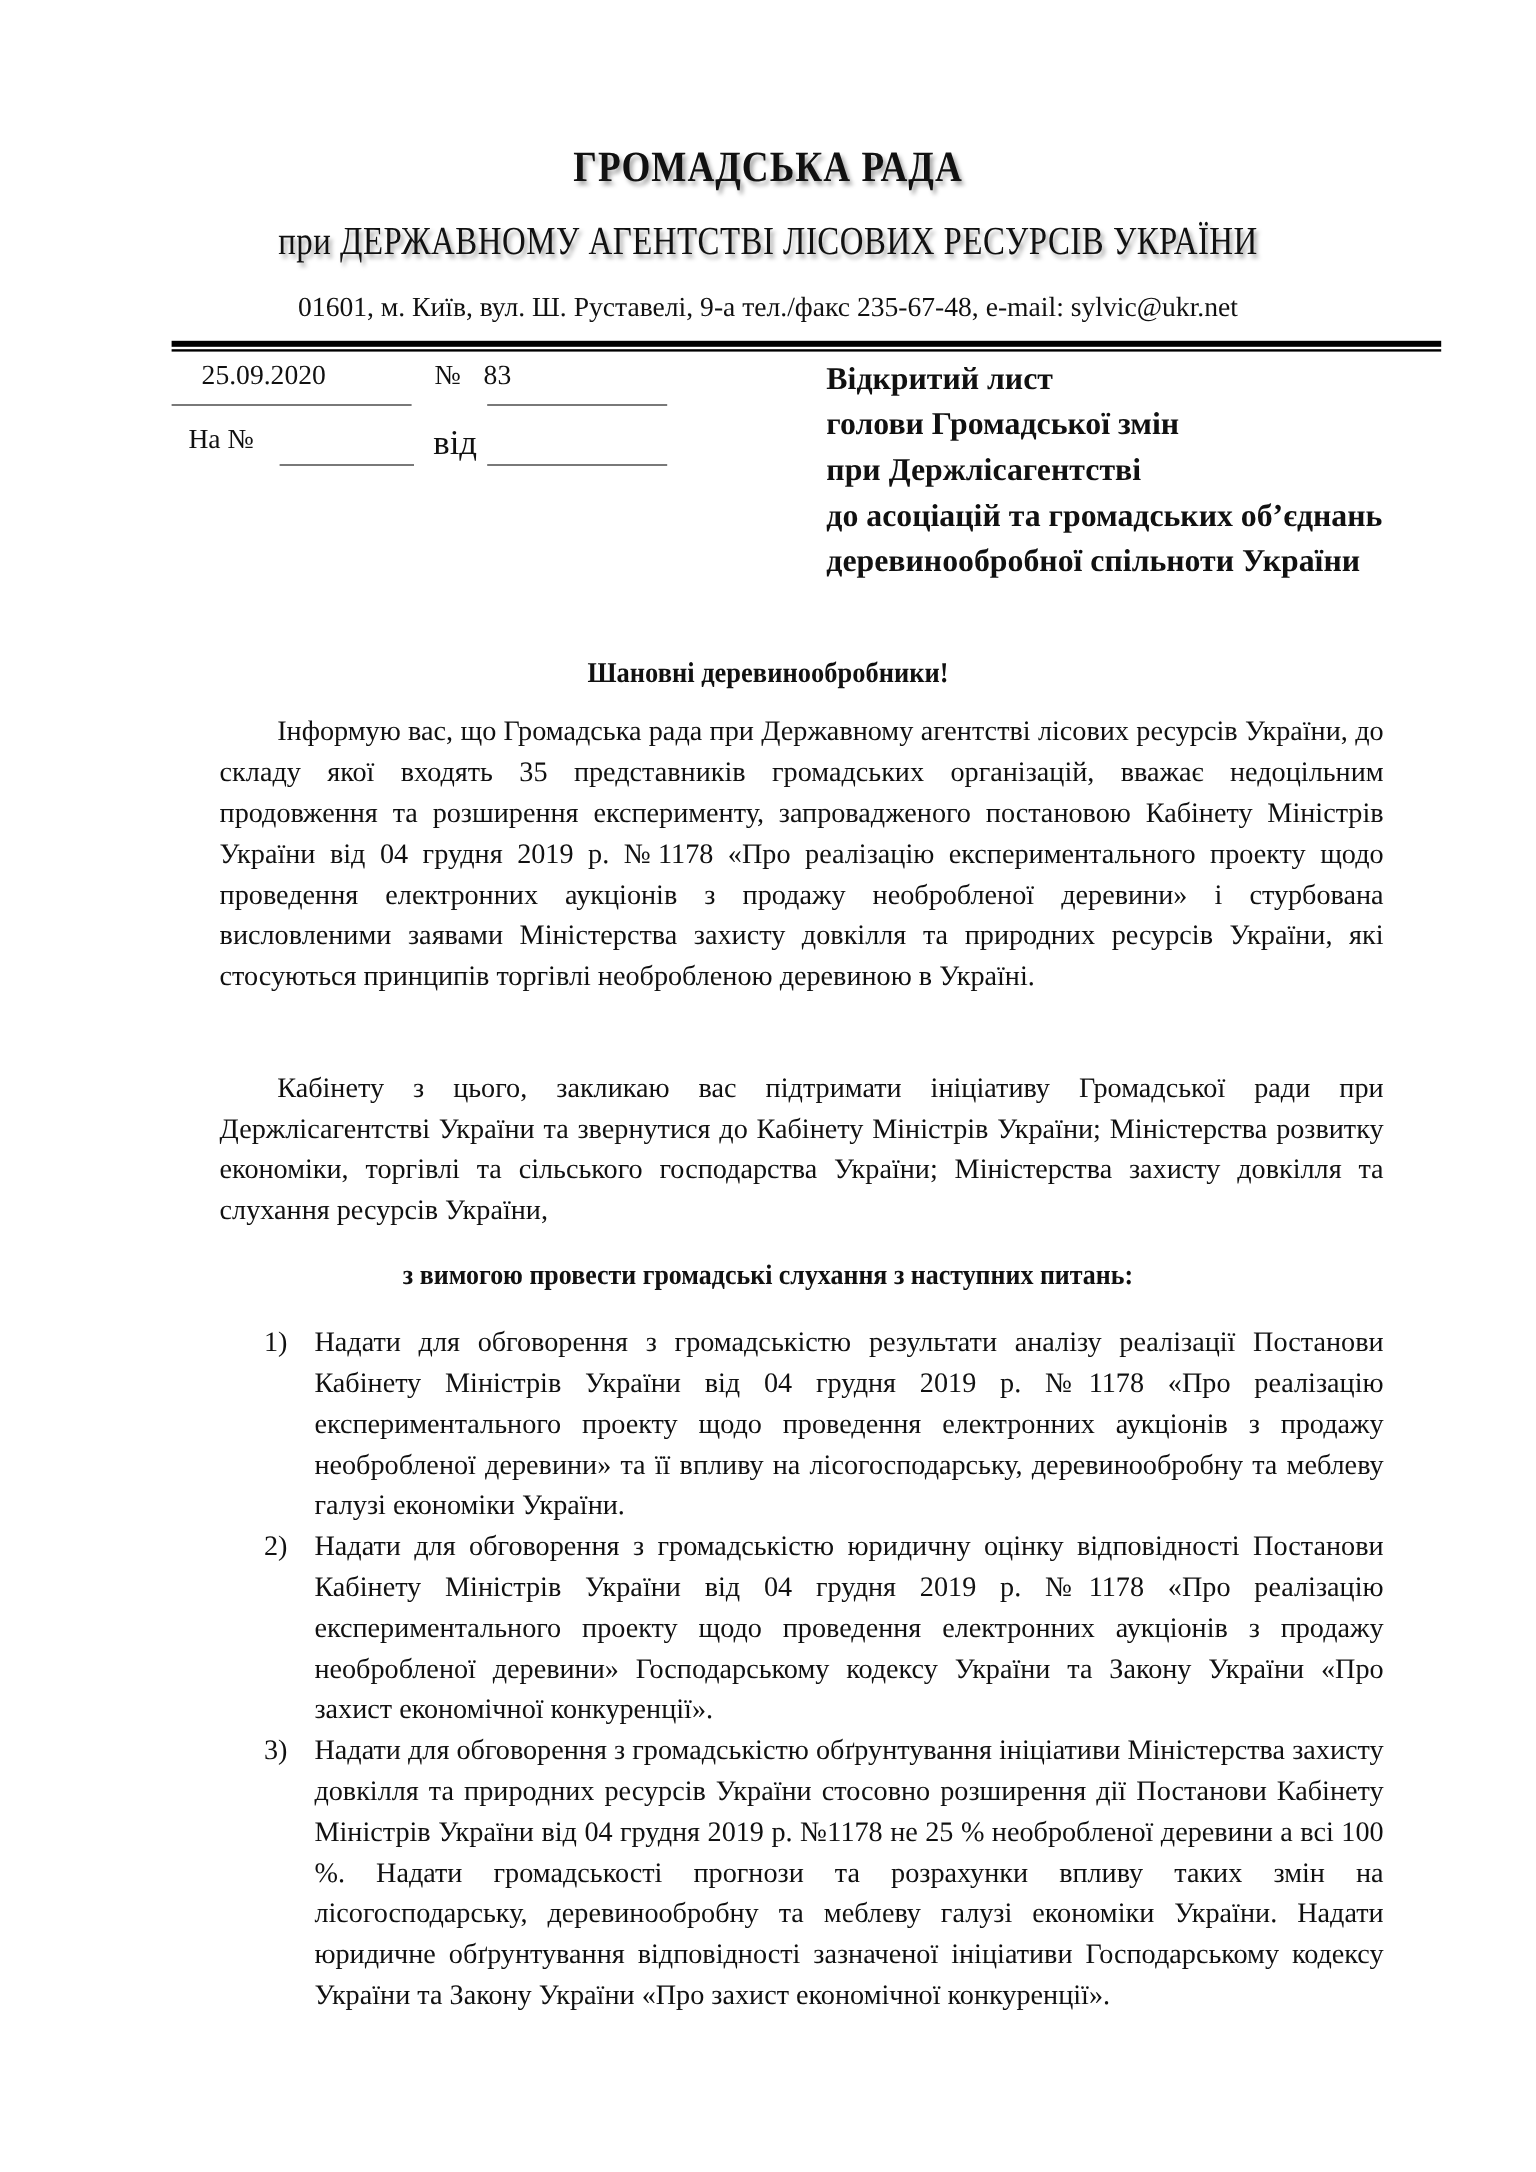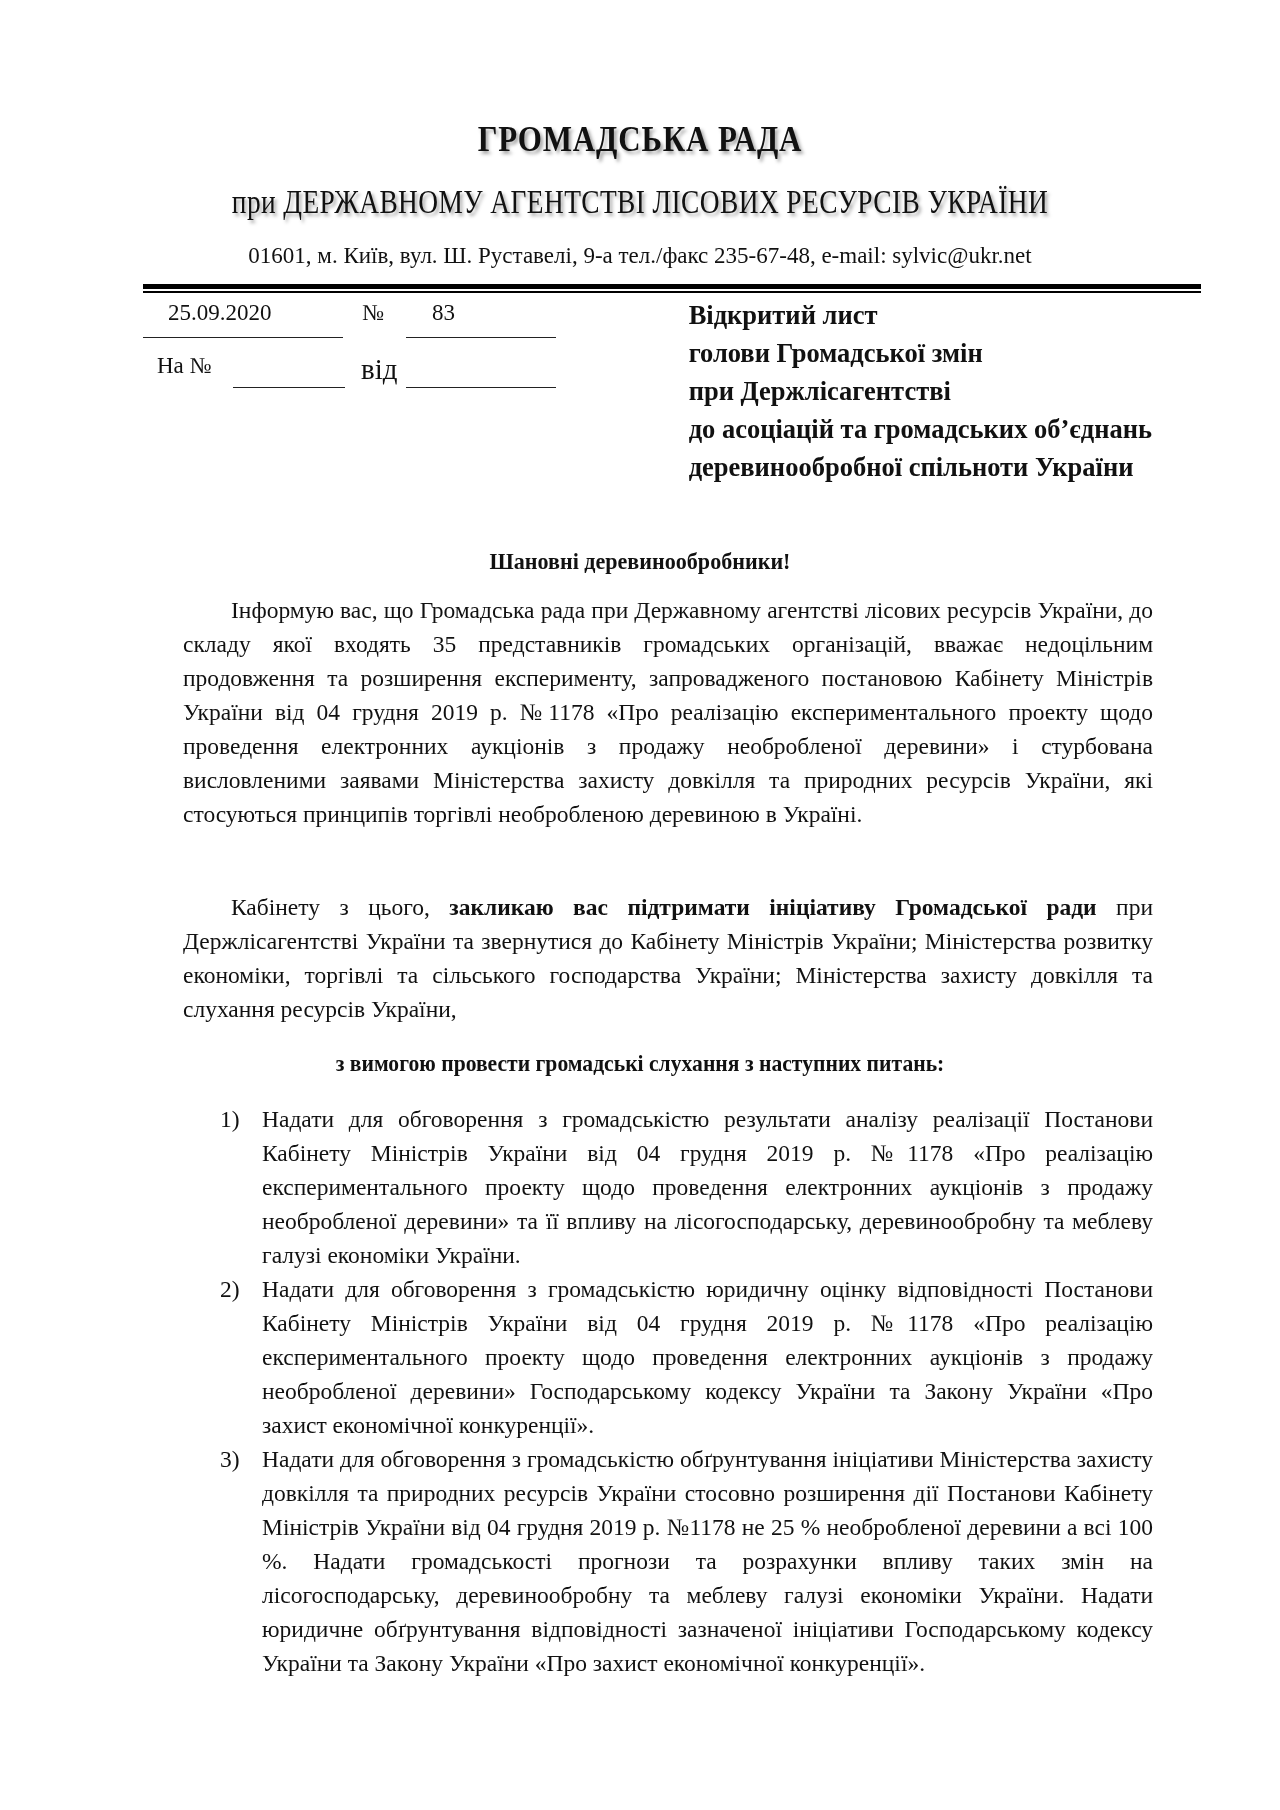--- a/index.html
+++ b/index.html
@@ -22,21 +22,21 @@
     }
     .org-address {
       left: 0; width: 1280px; top: 243px; text-align: center;
       font-size: 23px;
     }
     .rule-thick { left: 143px; width: 1058px; top: 284px; height: 5px; background: #000; }
     .rule-thin  { left: 143px; width: 1058px; top: 291px; height: 1.5px; background: #000; }
 
     .ref-date { left: 168px; top: 300px; font-size: 23px; }
     .ref-num-sign { left: 362px; top: 300px; font-size: 23px; }
-    .ref-num { left: 432px; top: 300px; font-size: 23px; }
+    .ref-num { left: 403px; top: 300px; font-size: 23px; }
     .ref-line { height: 1px; background: #222; }
     .ref-in-label { left: 157px; top: 353px; font-size: 23px; }
     .ref-from-label { left: 361px; top: 353px; font-size: 29px; }
     .ref-in-value, .ref-from-value { font-size: 23px; }
 
     .addressee {
       right: 128px; top: 296px; 
       font-size: 26.5px; font-weight: bold; line-height: 38px;
     }
     .greeting {
@@ -53,21 +53,21 @@
     .p2 { top: 890px; }
     .demand {
       left: 0; width: 1280px; top: 1050px; text-align: center;
       font-size: 23.5px; font-weight: bold;
       transform: scaleX(0.92); transform-origin: center;
     }
     .list { left: 220px; width: 933px; top: 1102px; font-size: 23.5px; line-height: 34px; }
     .list-item { display: flex; text-align: justify; }
     .list-num { width: 42px; flex: 0 0 42px; }
     .list-text { flex: 1; }
-    b { font-weight: bold; }
+    b { font-weight: normal; }
   </style>
 </head>
 <body>
 
 <div class="abs org-title">ГРОМАДСЬКА РАДА</div>
 <div class="abs org-subtitle">при ДЕРЖАВНОМУ АГЕНТСТВІ ЛІСОВИХ РЕСУРСІВ УКРАЇНИ</div>
 <div class="abs org-address">01601, м. Київ, вул. Ш. Руставелі, 9-а тел./факс 235-67-48, e-mail: sylvic@ukr.net</div>
 <div class="abs rule-thick"></div>
 <div class="abs rule-thin"></div>
 

